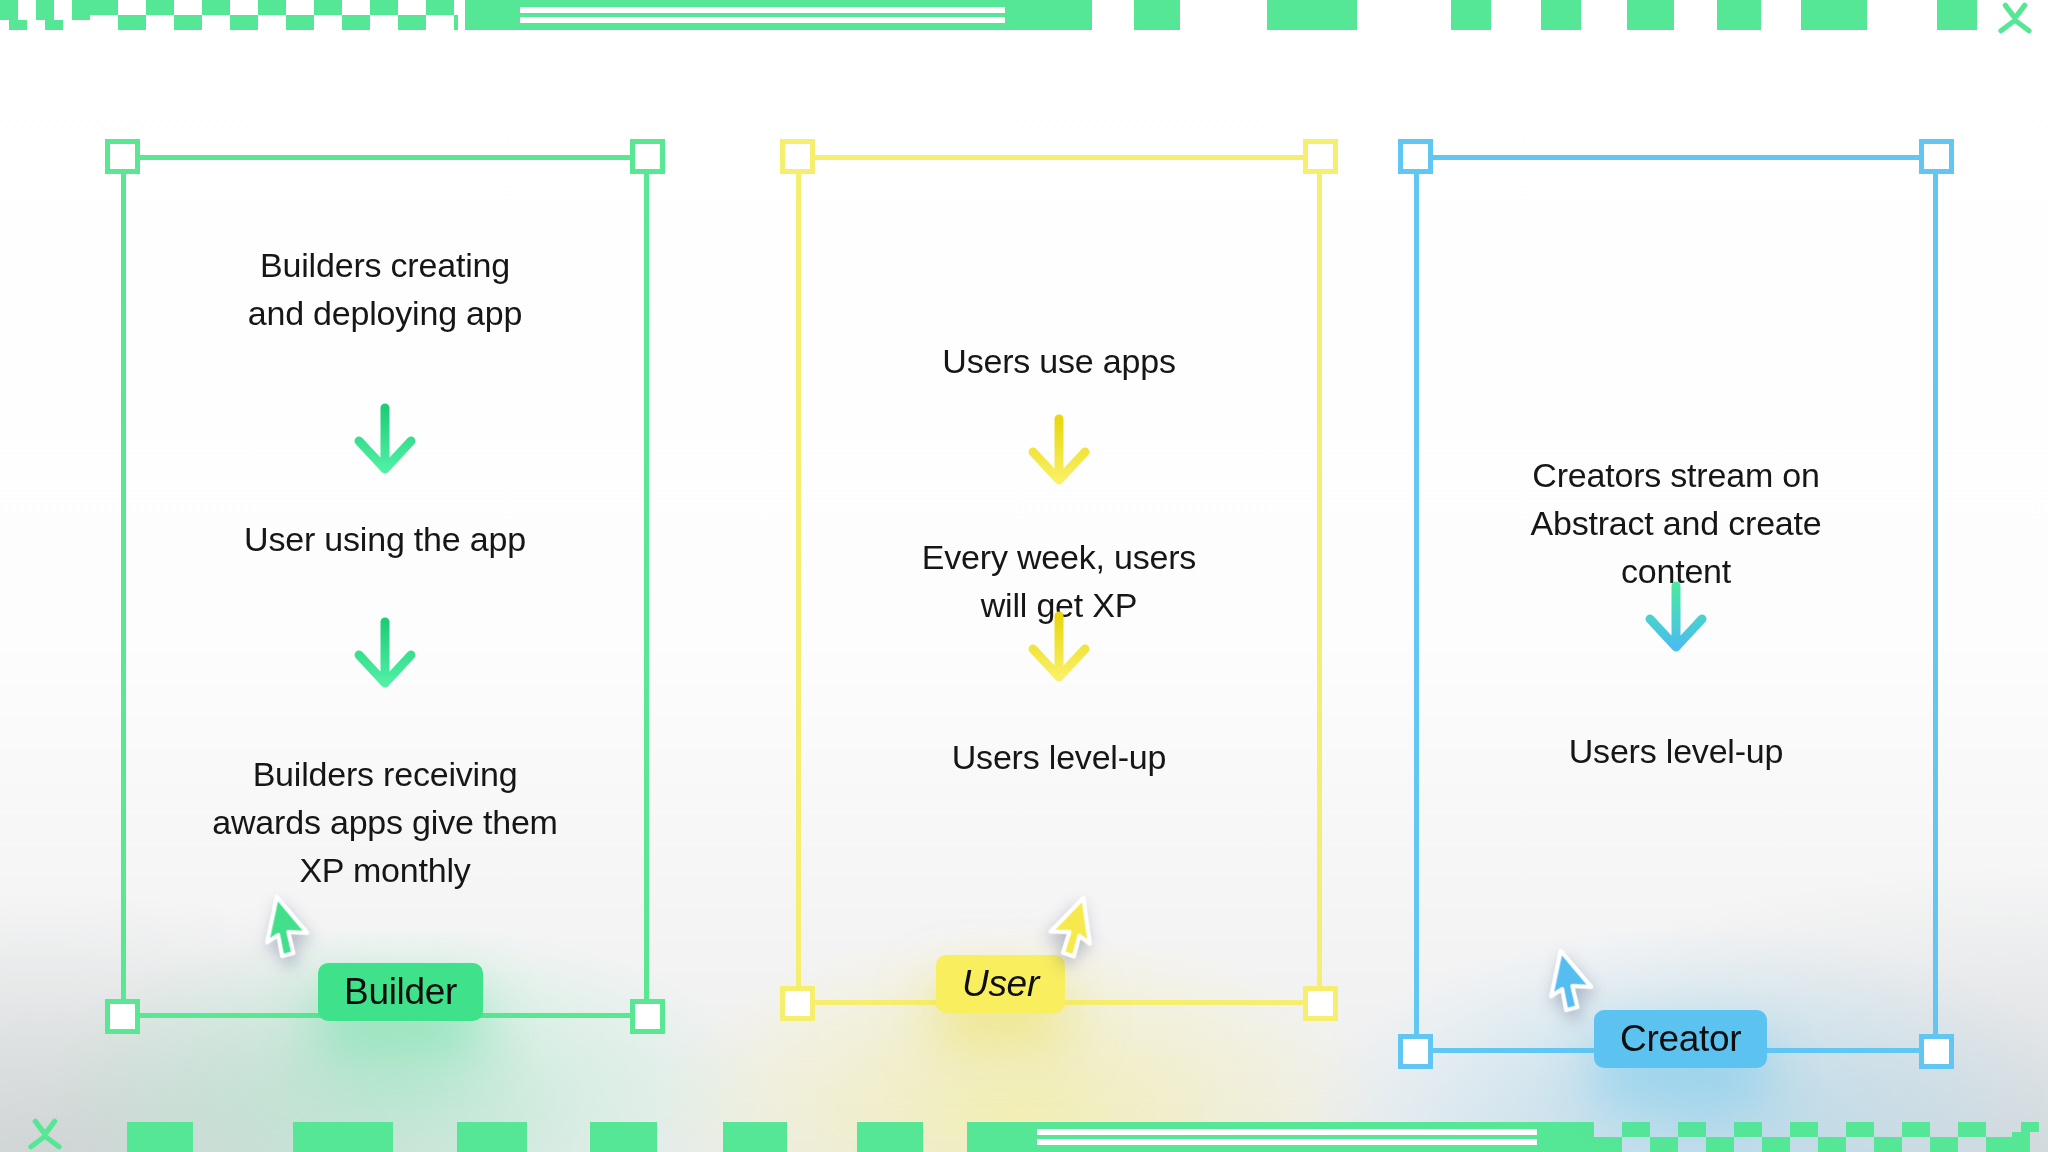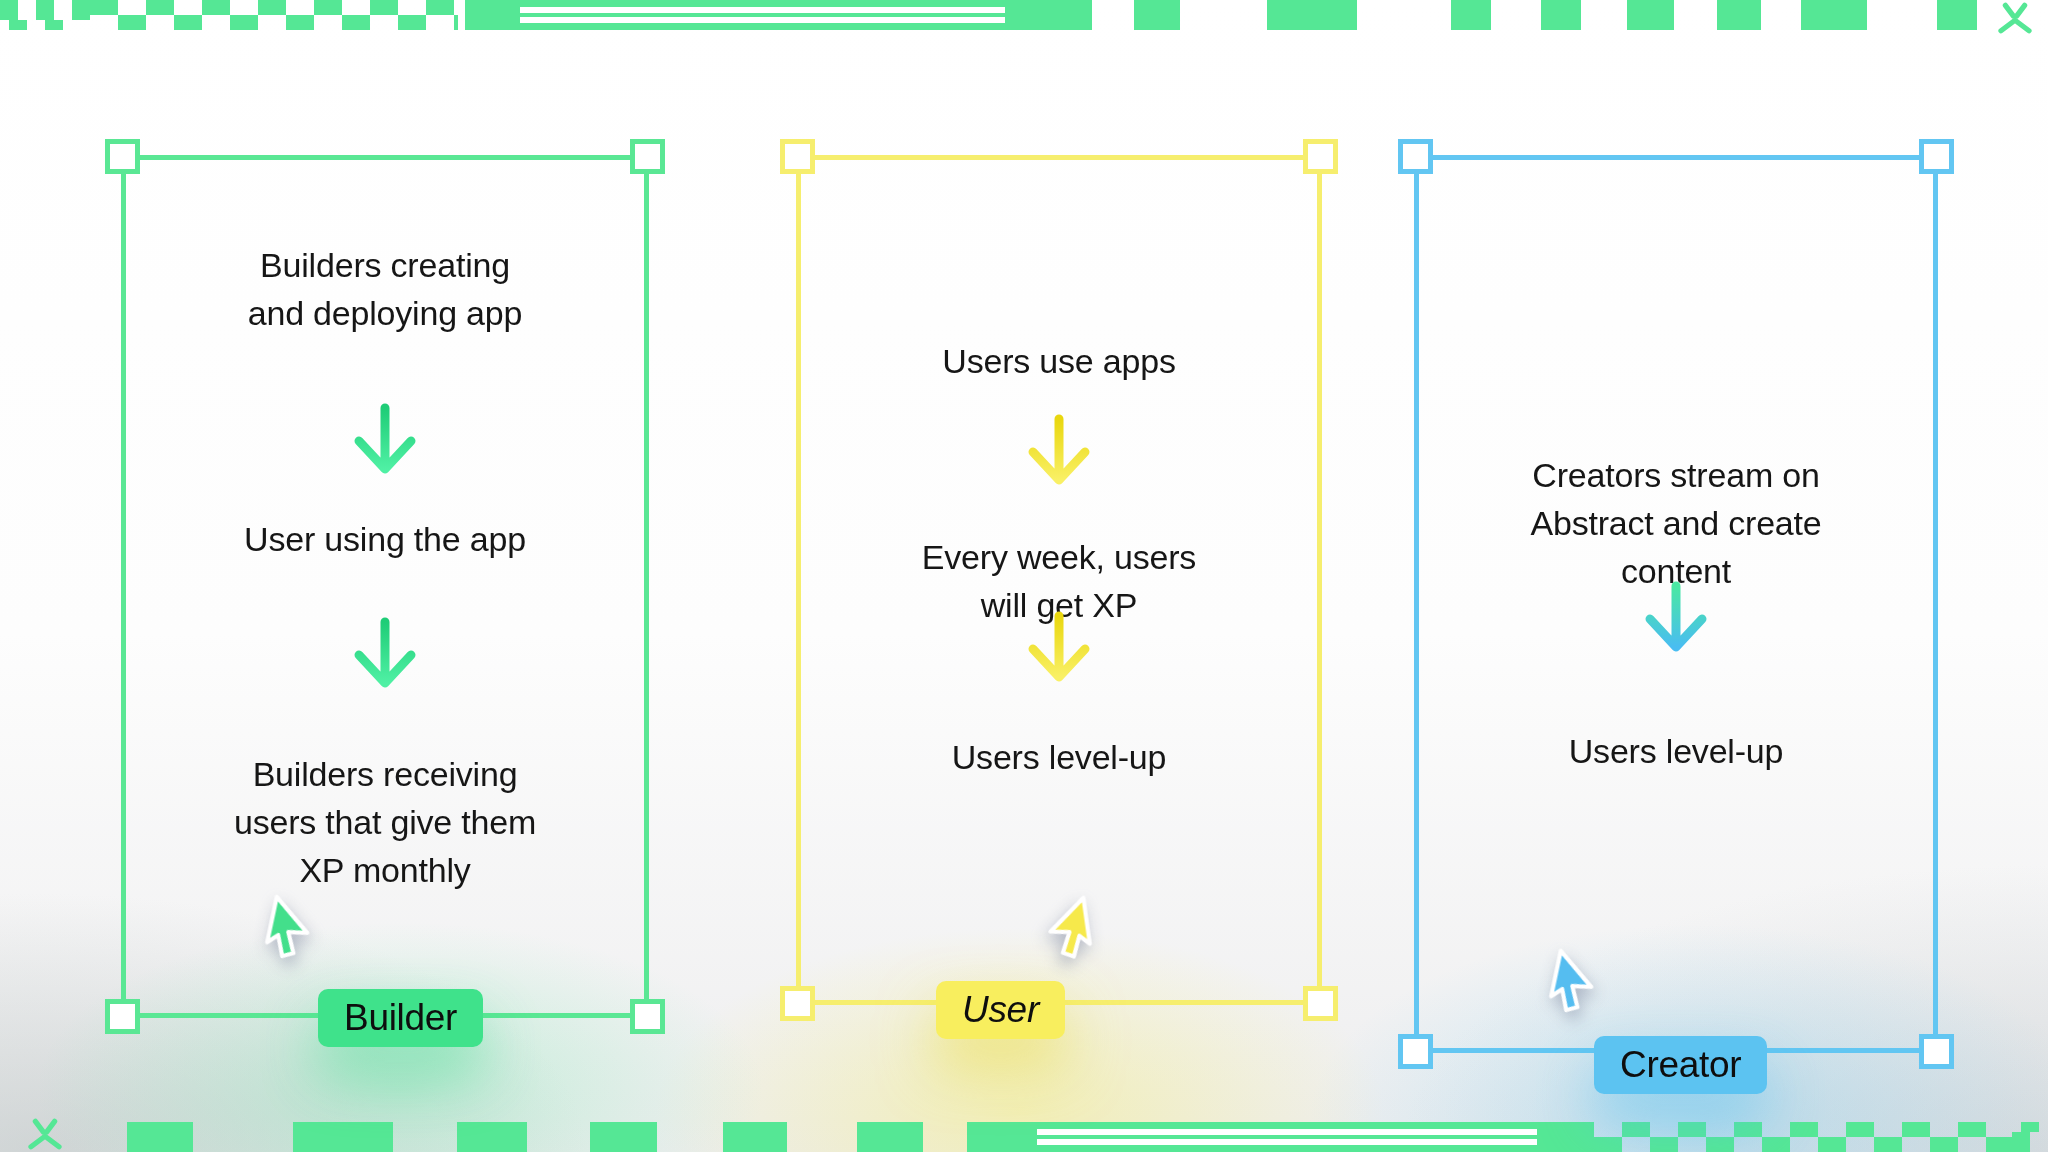--- a/index.html
+++ b/index.html
@@ -31,21 +31,21 @@
   
   .frame{position:absolute;border:5px solid;}
   .handle{position:absolute;width:25px;height:25px;background:#fff;border:5px solid;border-color:inherit;}
   .h-tl{left:-21px;top:-21px}.h-tr{right:-21px;top:-21px}
   .h-bl{left:-21px;bottom:-21px}.h-br{right:-21px;bottom:-21px}
   .step{position:absolute;left:0;width:100%;text-align:center;font-size:34px;line-height:48px;
     font-weight:500;color:#161616;white-space:pre-line;letter-spacing:-0.2px;}
   .arrow{position:absolute;left:50%;transform:translateX(-50%);}
   
   .badge{position:absolute;border-radius:10px;padding:8px 26px;font-size:37px;font-weight:500;
-    color:#0e0e0e;z-index:6;letter-spacing:-0.3px;margin-top:26px;}
+    color:#0e0e0e;z-index:6;letter-spacing:-0.3px;}
   .badge-builder{background:#3fe28b;box-shadow:0 30px 55px rgba(60,220,140,.45);}
   .badge-user{background:#f8ee5e;box-shadow:0 30px 55px rgba(235,220,70,.55);font-style:italic;}
   .badge-creator{background:#5cc3f1;box-shadow:0 30px 55px rgba(80,190,240,.45);text-align:right;}
   
   .cursor{position:absolute;z-index:7;filter:drop-shadow(4px 7px 8px rgba(105,115,145,.45));}
   .cur-rot{transform:rotate(12deg);}
   .cur-mir{transform:scaleX(-1) rotate(8deg);}
 </style>
 </head>
 <body>
@@ -118,21 +118,21 @@
         <stop offset="100%" stop-color="#4ff0a4"></stop>
       </linearGradient>
         </defs>
       <path d="M34 5 V62 M8 38 L34 66 L60 38" fill="none" stroke="url(#ag0)" stroke-width="9" stroke-linecap="round" stroke-linejoin="round"></path>
     </svg>
     <div class="step" style="top:355px">User using the app</div>
     <svg class="arrow" style="top:457px" width="68" height="74" viewBox="0 0 68 74">
       <path d="M34 5 V62 M8 38 L34 66 L60 38" fill="none" stroke="url(#ag0)" stroke-width="9" stroke-linecap="round" stroke-linejoin="round"></path>
     </svg>
     <div class="step" style="top:590px">Builders receiving
-users that give them
+awards apps give them
 XP monthly</div>
   </section>
 
   <section class="frame" style="left:796px;top:155px;width:516px;height:840px;border-color:#f6ee6e">
     <div class="handle h-tl"></div>
     <div class="handle h-tr"></div>
     <div class="handle h-bl"></div>
     <div class="handle h-br"></div>
     <div class="step" style="top:177px">Users use apps</div>
     <svg class="arrow" style="top:254px" width="68" height="74" viewBox="0 0 68 74">

